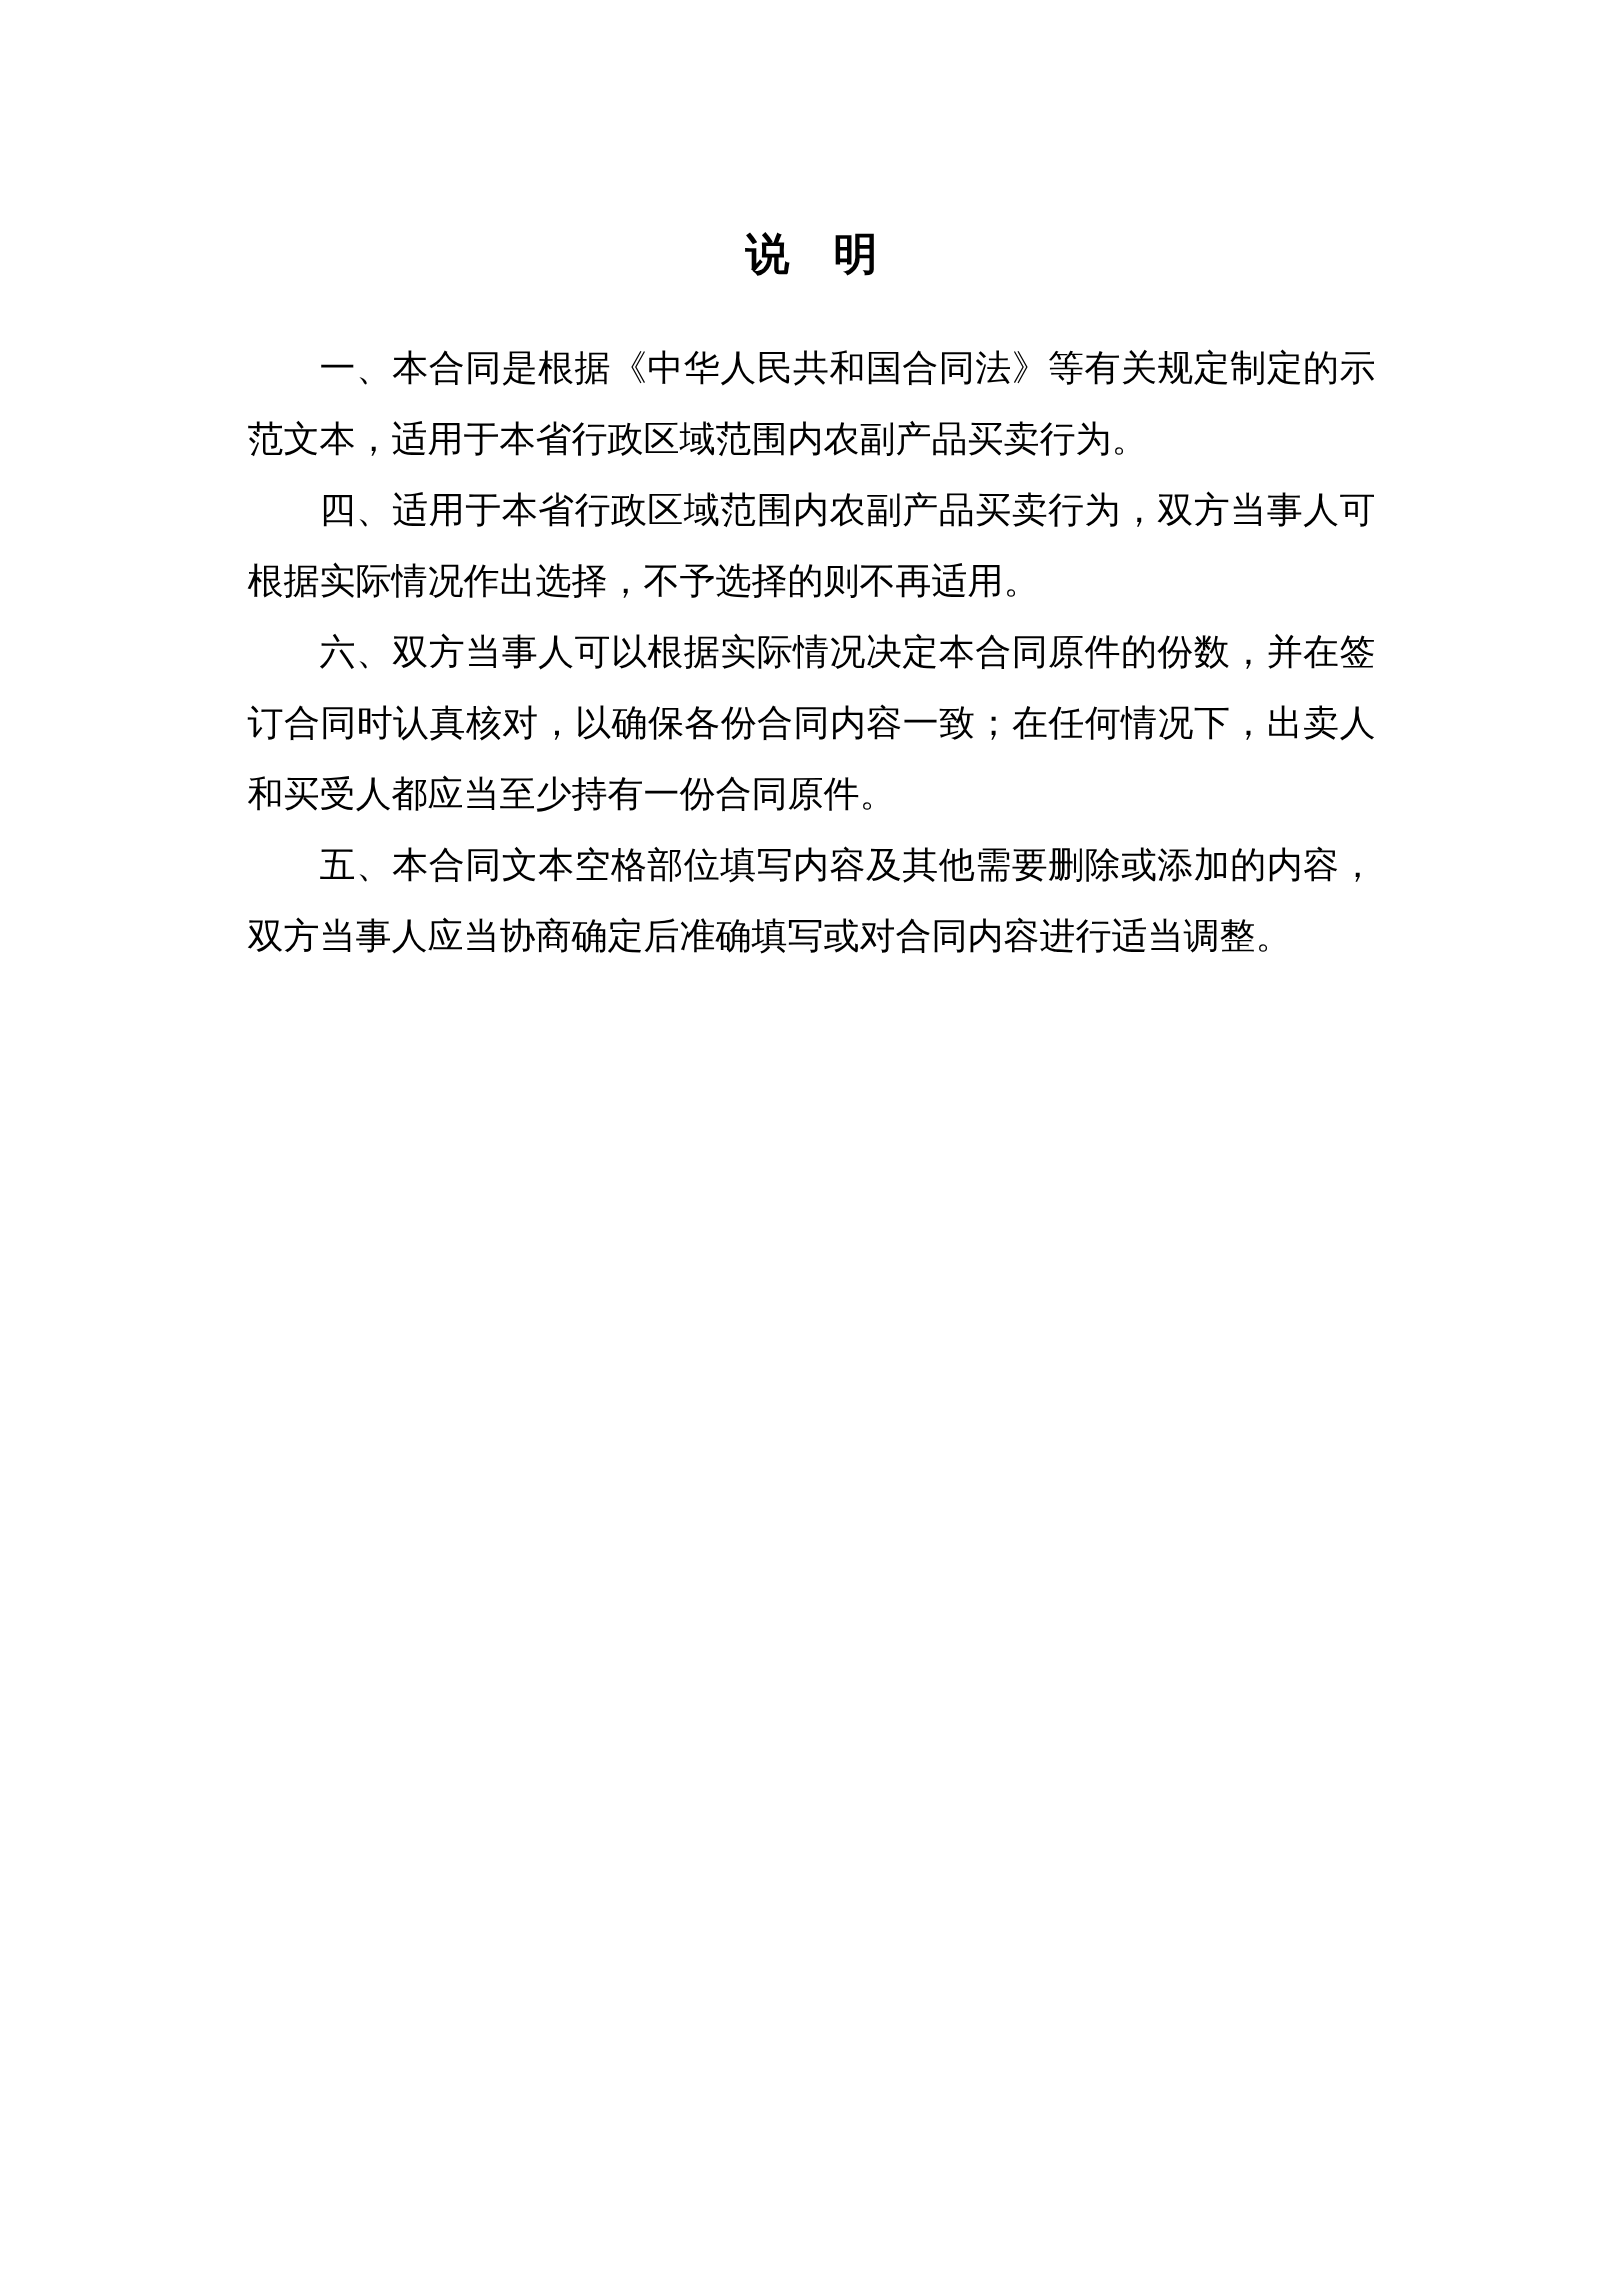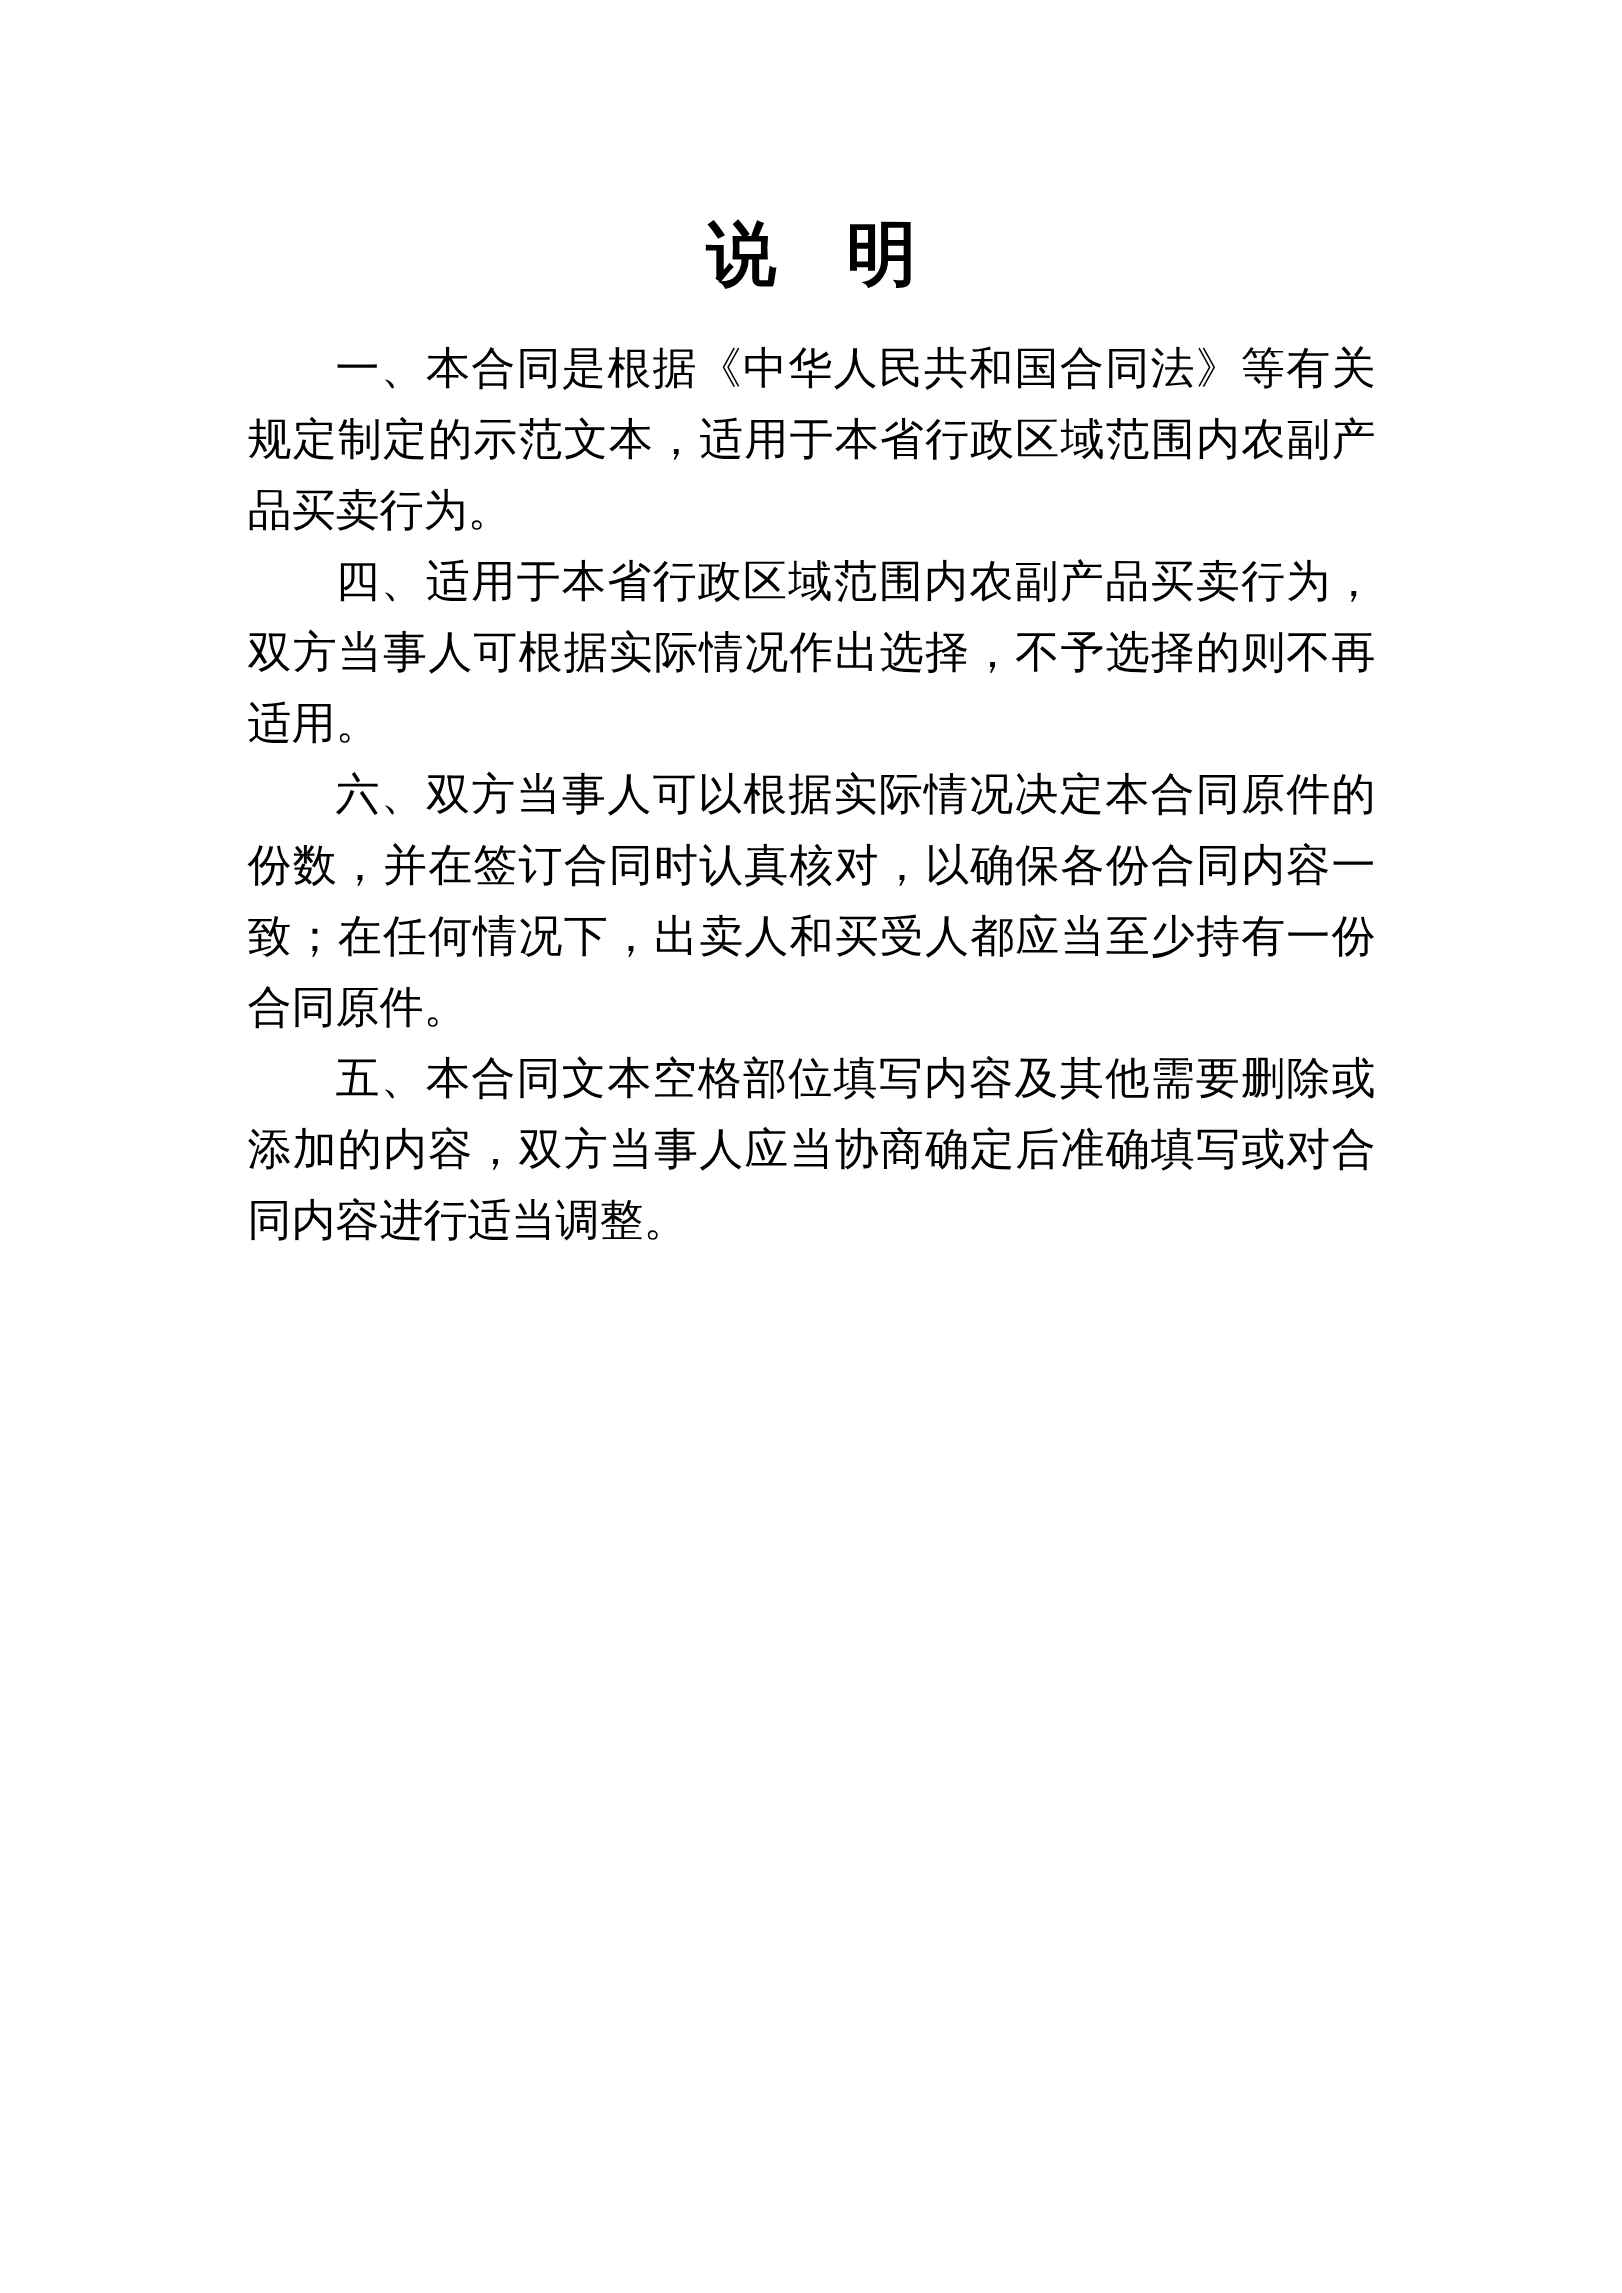--- a/index.html
+++ b/index.html
@@ -19,29 +19,29 @@
     height: 2294px;
     box-sizing: border-box;
     padding-top: 223px;
     background: var(--page-bg, #ffffff);
     color: var(--ink, #000000);
     font-family: "DejaVu Serif", "Liberation Serif", serif;
   }
   .doc-title {
     margin: 0;
     text-align: center;
-    font-size: 70px;
+    font-size: 44px;
     line-height: 62px;
     font-weight: 700;
     letter-spacing: 0;
   }
   .doc-content {
     width: 1128px;
     margin: 47px auto 0 auto;
-    font-size: 44px;
+    font-size: 36px;
     line-height: 71px;
     text-align: justify;
     text-justify: inter-character;
   }
   .doc-para {
     margin: 0;
     padding: 0;
     text-indent: 2em;
   }
 </style>

